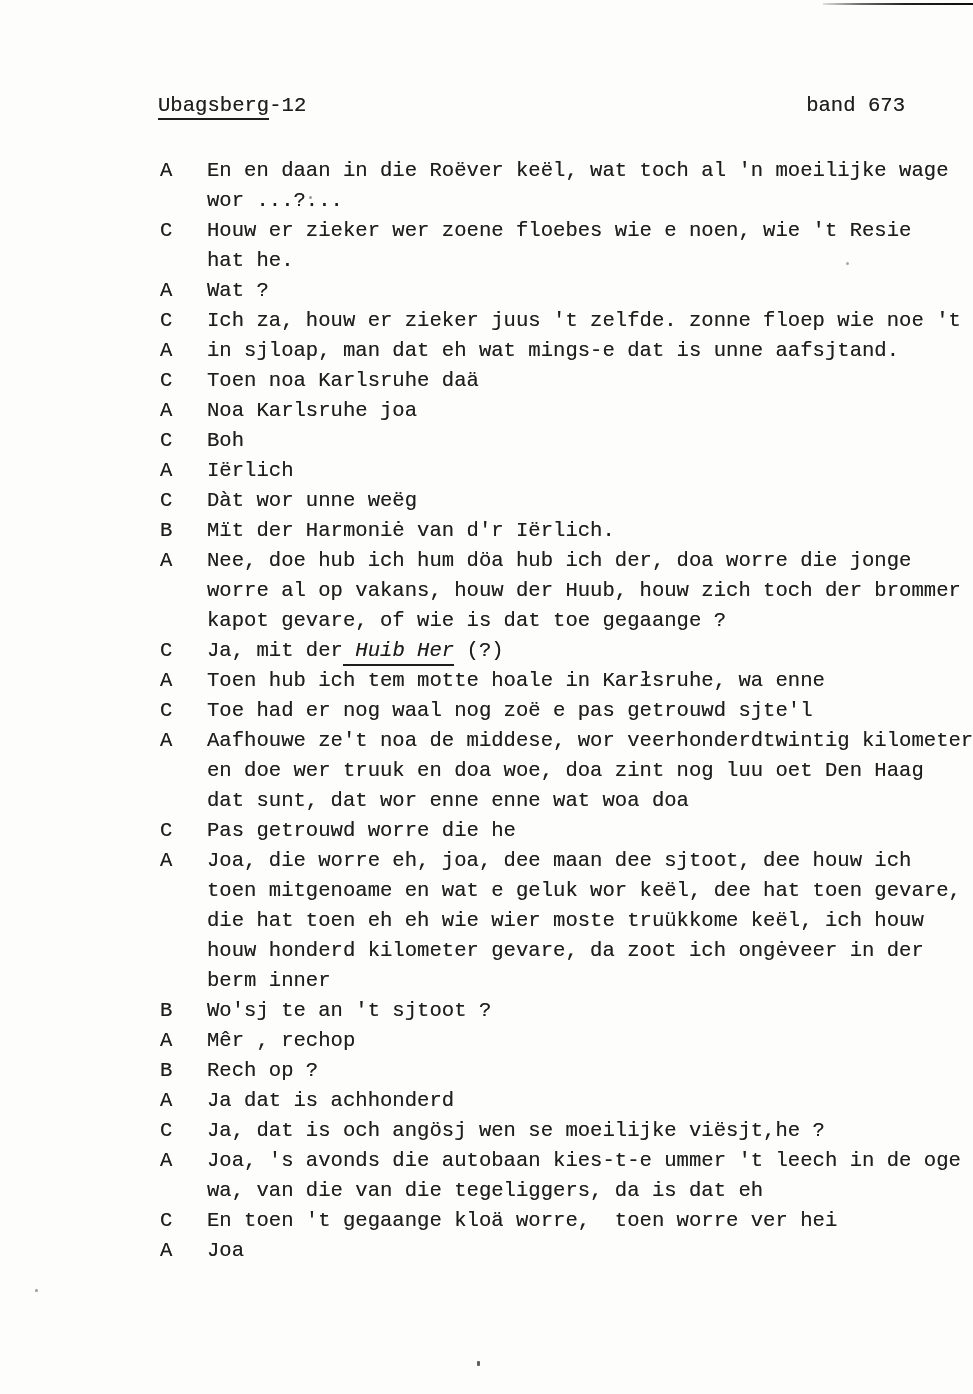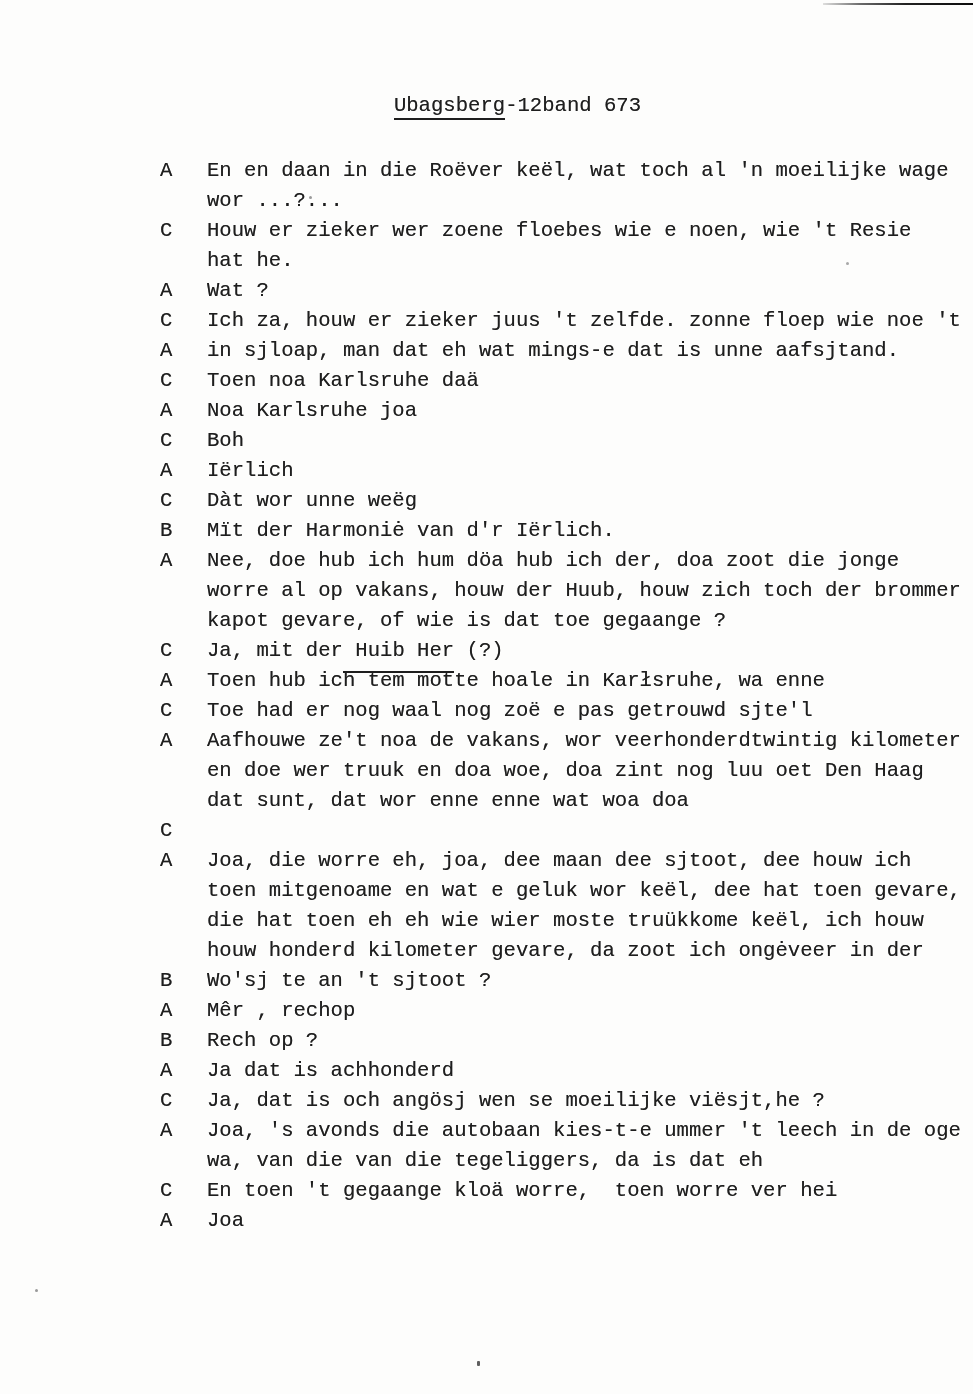--- a/index.html
+++ b/index.html
@@ -20,40 +20,41 @@
     top: 3px; left: 823px; width: 150px; height: 2px;
     background: linear-gradient(90deg, rgba(130,130,130,0.25), #6a6a6a 25%, #222 55%, #0c0c0c);
   }
   .speck { position: absolute; background: #8a8a8a; border-radius: 50%; }
   .speck.s1 { left: 477px; top: 1361px; width: 3px; height: 5px; border-radius: 1px; background: #5f5f5f; }
   .speck.s2 { left: 309px; top: 196px; width: 3px; height: 3px; background: #9a9a9a; }
   .speck.s3 { left: 846px; top: 262px; width: 3px; height: 3px; background: #a8a8a8; }
   .speck.s4 { left: 35px; top: 1289px; width: 3px; height: 3px; background: #9a9a9a; }
   .doc-header {
     position: absolute;
-    top: 91px; left: 158px; right: 96px;
+    top: 91px; left: 158px; right: 68px;
     display: flex;
-    justify-content: center;
+    justify-content: space-between;
     white-space: pre;
   }
   .title-underline {
     border-bottom: 2.5px solid #1e1e1e;
     padding-bottom: 1px;
   }
   .transcript {
     position: absolute;
     top: 156px; left: 160px;
   }
   .turn { display: flex; align-items: flex-start; }
   .speaker { width: 37px; flex: 0 0 37px; white-space: pre; }
   .utterance { white-space: pre; }
   .line { white-space: pre; margin-left: 10px; }
   .u {
     border-bottom: 2.5px solid #1e1e1e;
-    padding-bottom: 9px;
+    padding-bottom: 2px;
+    font-style: italic;
   }
 </style>
 </head>
 <body>
 
 <div class="page">
   <div class="edge-line"></div>
   <div class="speck s1"></div>
   <div class="speck s2"></div>
   <div class="speck s3"></div>
@@ -115,50 +116,51 @@
     <div class="utterance"><div class="line">Dàt wor unne weëg</div></div>
   </div>
 
   <div class="turn">
     <div class="speaker">B</div>
     <div class="utterance"><div class="line">Mït der Harmoniė van d'r Iërlich.</div></div>
   </div>
 
   <div class="turn">
     <div class="speaker">A</div>
-    <div class="utterance"><div class="line">Nee, doe hub ich hum döa hub ich der, doa zoot die jonge</div><div class="line">worre al op vakans, houw der Huub, houw zich toch der brommer</div><div class="line">kapot gevare, of wie is dat toe gegaange ?</div></div>
+    <div class="utterance"><div class="line">Nee, doe hub ich hum döa hub ich der, doa worre die jonge</div><div class="line">worre al op vakans, houw der Huub, houw zich toch der brommer</div><div class="line">kapot gevare, of wie is dat toe gegaange ?</div></div>
   </div>
 
   <div class="turn">
     <div class="speaker">C</div>
     <div class="utterance"><div class="line"><span>Ja, mit der</span><span class="u"> Huib Her</span><span> (?)</span></div></div>
   </div>
 
   <div class="turn">
     <div class="speaker">A</div>
     <div class="utterance"><div class="line">Toen hub ich tem motte hoale in Karłsruhe, wa enne</div></div>
   </div>
 
   <div class="turn">
     <div class="speaker">C</div>
     <div class="utterance"><div class="line">Toe had er nog waal nog zoë e pas getrouwd sjte'l</div></div>
   </div>
 
   <div class="turn">
     <div class="speaker">A</div>
-    <div class="utterance"><div class="line">Aafhouwe ze't noa de vakans, wor veerhonderdtwintig kilometer</div><div class="line">en doe wer truuk en doa woe, doa zint nog luu oet Den Haag</div><div class="line">dat sunt, dat wor enne enne wat woa doa</div></div>
-  </div>
-
-  <div class="turn">
-    <div class="speaker">C</div>
-  </div>
-
-  <div class="turn">
-    <div class="speaker">A</div>
-    <div class="utterance"><div class="line">Joa, die worre eh, joa, dee maan dee sjtoot, dee houw ich</div><div class="line">toen mitgenoame en wat e geluk wor keël, dee hat toen gevare,</div><div class="line">die hat toen eh eh wie wier moste truükkome keël, ich houw</div><div class="line">houw honderd kilometer gevare, da zoot ich ongėveer in der</div></div>
+    <div class="utterance"><div class="line">Aafhouwe ze't noa de middese, wor veerhonderdtwintig kilometer</div><div class="line">en doe wer truuk en doa woe, doa zint nog luu oet Den Haag</div><div class="line">dat sunt, dat wor enne enne wat woa doa</div></div>
+  </div>
+
+  <div class="turn">
+    <div class="speaker">C</div>
+    <div class="utterance"><div class="line">Pas getrouwd worre die he</div></div>
+  </div>
+
+  <div class="turn">
+    <div class="speaker">A</div>
+    <div class="utterance"><div class="line">Joa, die worre eh, joa, dee maan dee sjtoot, dee houw ich</div><div class="line">toen mitgenoame en wat e geluk wor keël, dee hat toen gevare,</div><div class="line">die hat toen eh eh wie wier moste truükkome keël, ich houw</div><div class="line">houw honderd kilometer gevare, da zoot ich ongėveer in der</div><div class="line">berm inner</div></div>
   </div>
 
   <div class="turn">
     <div class="speaker">B</div>
     <div class="utterance"><div class="line">Wo'sj te an 't sjtoot ?</div></div>
   </div>
 
   <div class="turn">
     <div class="speaker">A</div>
     <div class="utterance"><div class="line">Mêr , rechop</div></div>

